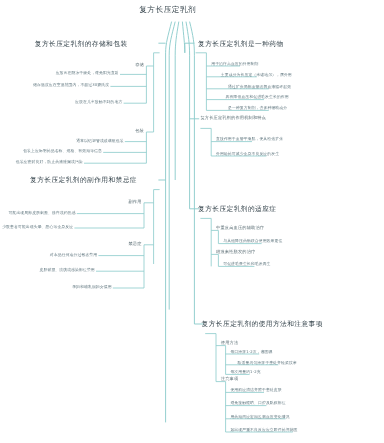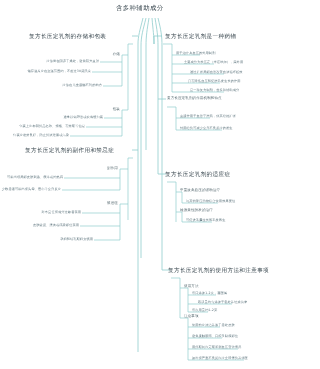--- a/index.html
+++ b/index.html
@@ -114,21 +114,21 @@
       <path d="M188,312 L208,312"></path>
       <path d="M180,318 L188,318"></path>
       <path d="M188,318 L188,360"></path>
       <path d="M188,327 L220,327"></path>
       <path d="M188,338 L222,338"></path>
       <path d="M188,349 L238,349"></path>
       <path d="M188,360 L244,360"></path>
     </g>
   </svg>
 
-  <div class="node title">含多种辅助成分</div>
+  <div class="node title">复方长压定乳剂</div>
 
   <div class="node grp" style="left:29px;top:33px;">复方长压定乳剂的存储和包装</div>
   <div class="node lvl2 ra" style="left:120px;top:52px;">存储</div>
   <div class="node lvl3 ra" style="left:99px;top:59px;">应放置在阴凉干燥处，避免阳光直射</div>
   <div class="node lvl3 ra" style="left:91px;top:69px;">储存温度应在室温范围内，不超过30摄氏度</div>
   <div class="node lvl3 ra" style="left:102px;top:83px;">应放在儿童接触不到的地方</div>
   <div class="node lvl2 ra" style="left:120px;top:107px;">包装</div>
   <div class="node lvl3 ra" style="left:103px;top:115px;">通常以铝塑管或玻璃瓶包装</div>
   <div class="node lvl3 ra" style="left:85px;top:124px;">包装上应标明药品名称、规格、有效期等信息</div>
   <div class="node lvl3 ra" style="left:69px;top:133px;">包装应密封良好，防止药液泄漏或污染</div>

